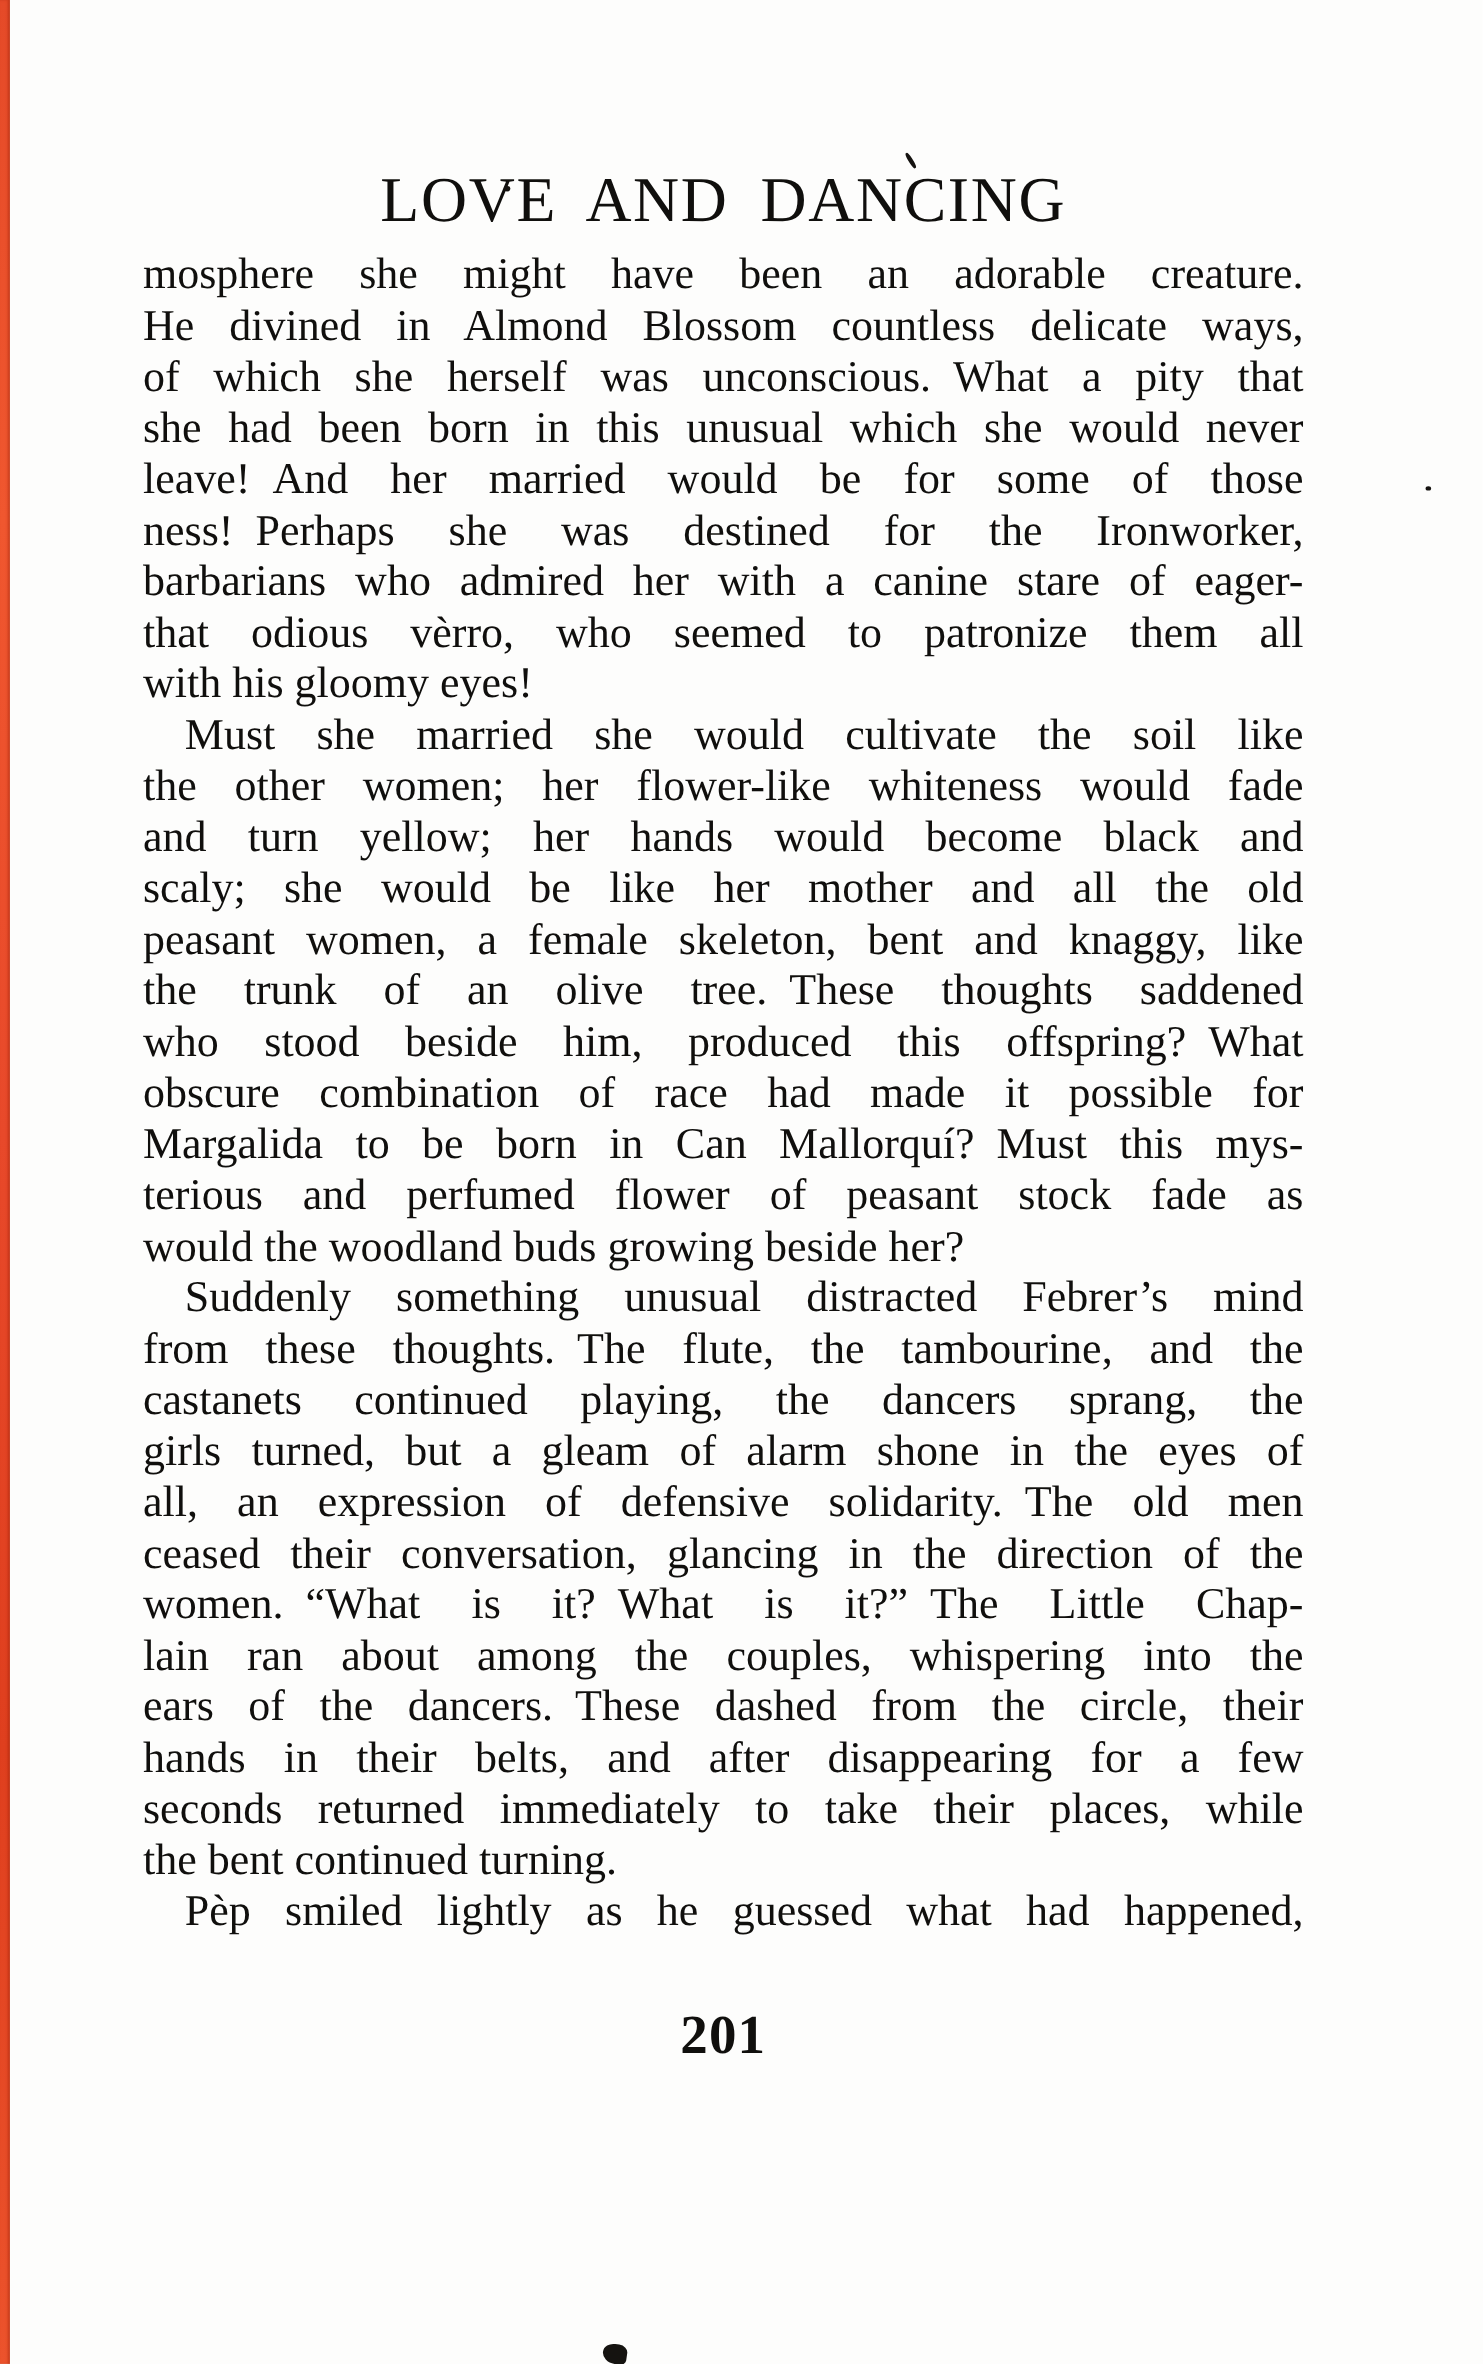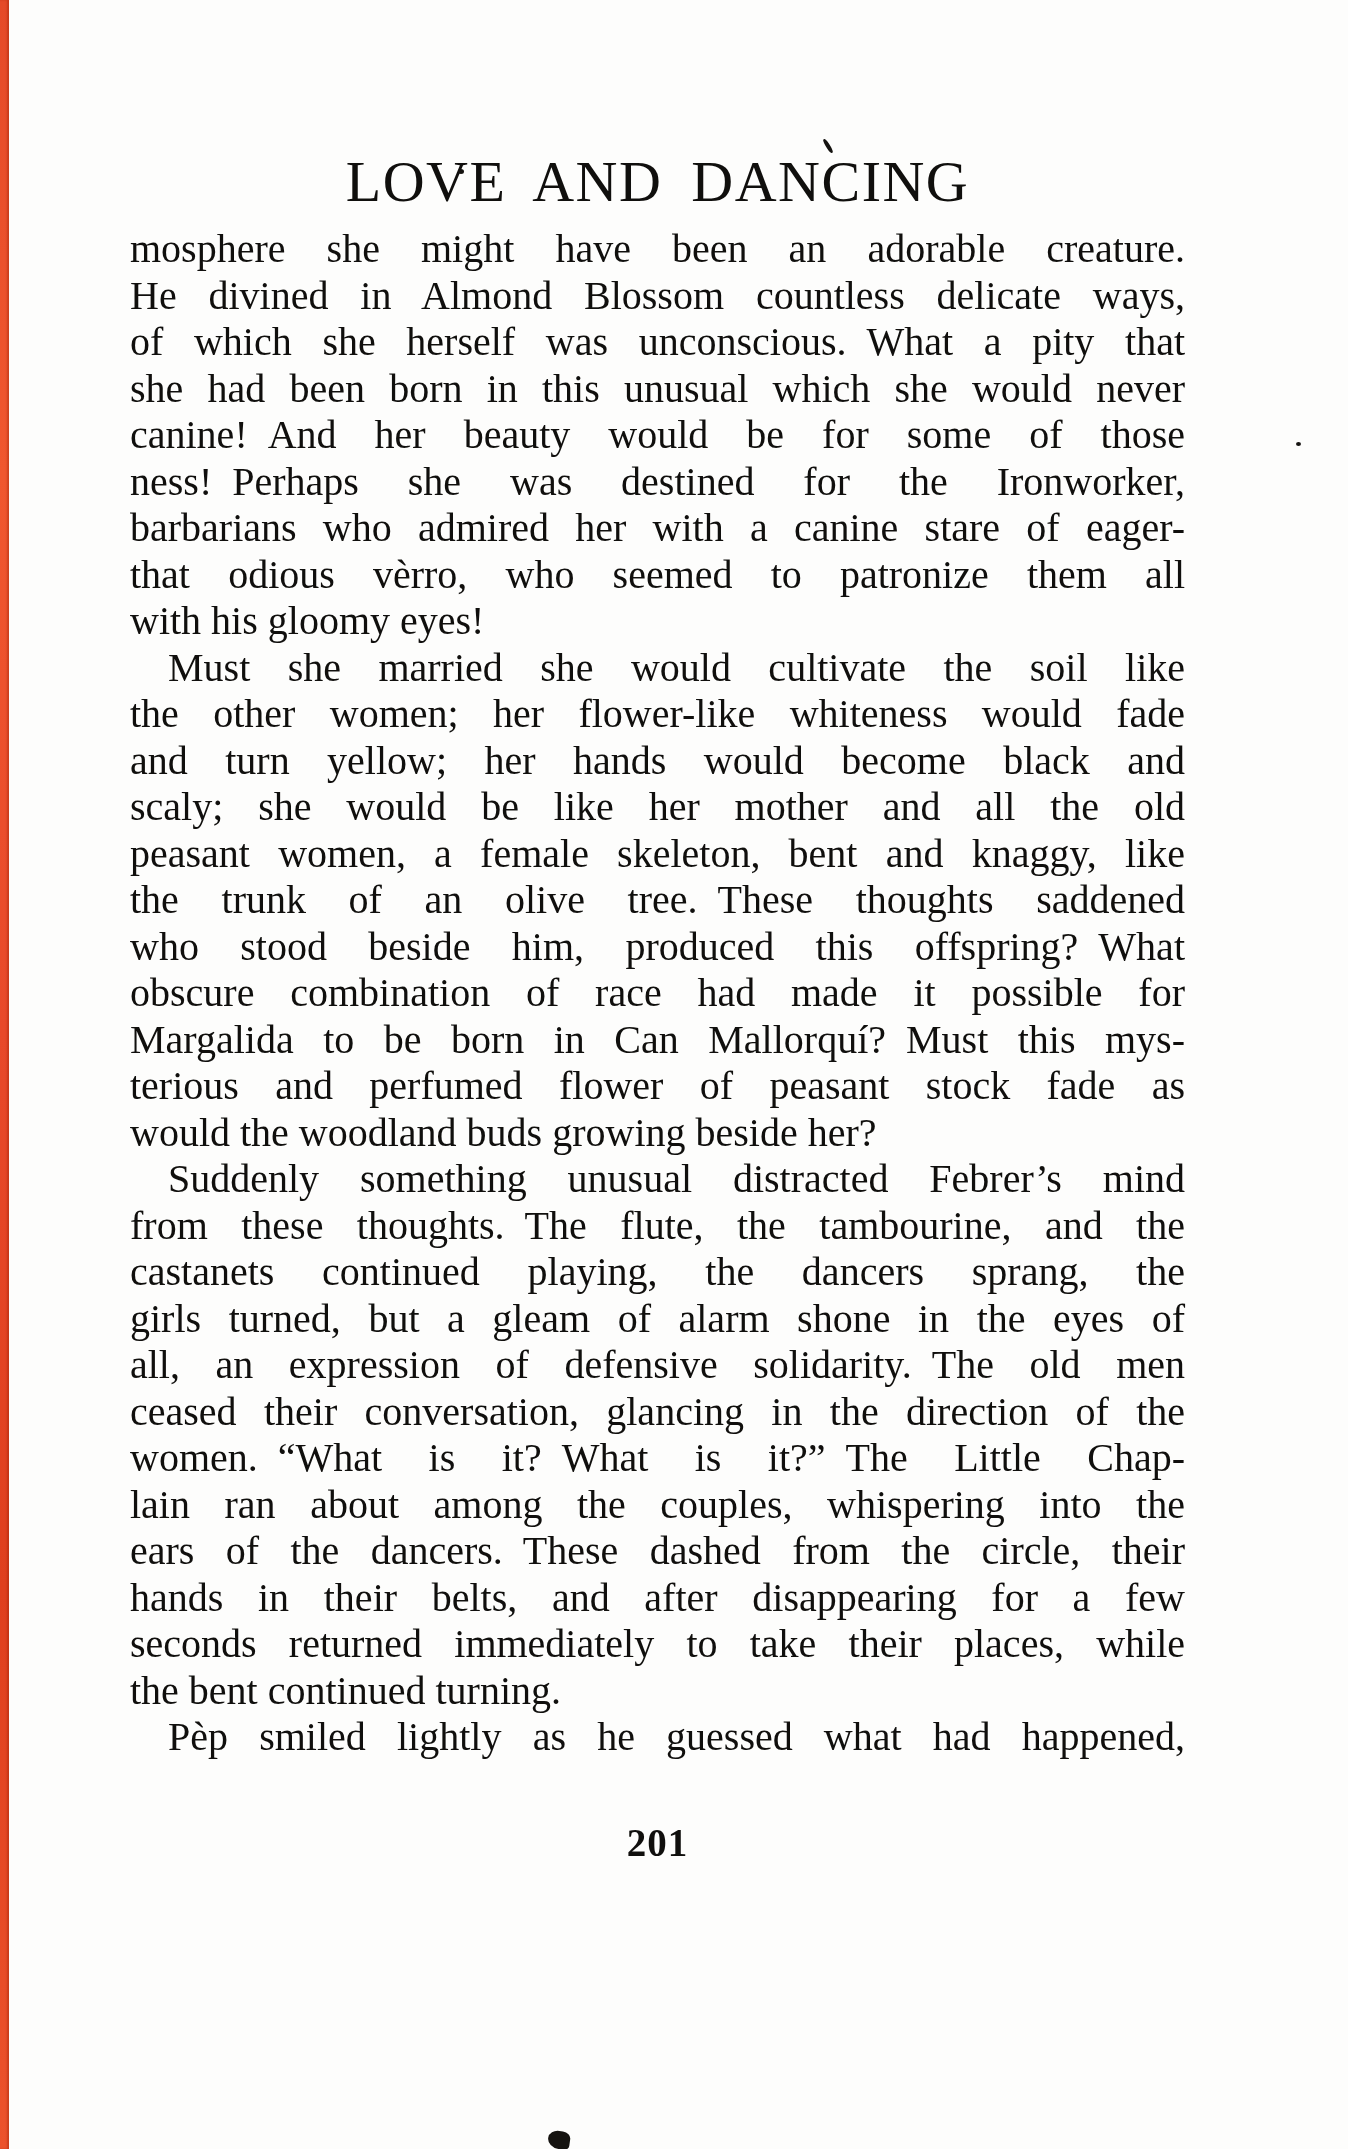--- a/index.html
+++ b/index.html
@@ -55,21 +55,21 @@
   }
   .line.flush {
     text-align-last: left;
     -moz-text-align-last: left;
   }
   .line.indent { text-indent: 38px; }
   .folio {
     position: absolute;
     top: 1820px; left: 130px; width: 1055px;
     text-align: center;
-    font-size: 39px;
+    font-size: 50px;
     font-weight: bold;
     letter-spacing: 1px;
     color: var(--ink);
   }
   .artifact {
     position: absolute;
     background: #151310;
   }
 </style>
 </head>
@@ -78,21 +78,21 @@
 <div class="page">
   <div class="edge-stripe"></div>
 
   <h1 class="running-head">LOVE AND DANCING</h1>
 
   <main class="text-block">
       <div class="line">mosphere she might have been an adorable creature.</div>
       <div class="line">He divined in Almond Blossom countless delicate ways,</div>
       <div class="line">of which she herself was unconscious. What a pity that</div>
       <div class="line">she had been born in this unusual which she would never</div>
-      <div class="line">canine! And her beauty would be for some of those</div>
+      <div class="line">leave! And her married would be for some of those</div>
       <div class="line">ness! Perhaps she was destined for the Ironworker,</div>
       <div class="line">barbarians who admired her with a canine stare of eager-</div>
       <div class="line">that odious vèrro, who seemed to patronize them all</div>
       <div class="line flush">with his gloomy eyes!</div>
       <div class="line indent">Must she married she would cultivate the soil like</div>
       <div class="line">the other women; her flower-like whiteness would fade</div>
       <div class="line">and turn yellow; her hands would become black and</div>
       <div class="line">scaly; she would be like her mother and all the old</div>
       <div class="line">peasant women, a female skeleton, bent and knaggy, like</div>
       <div class="line">the trunk of an olive tree. These thoughts saddened</div>

